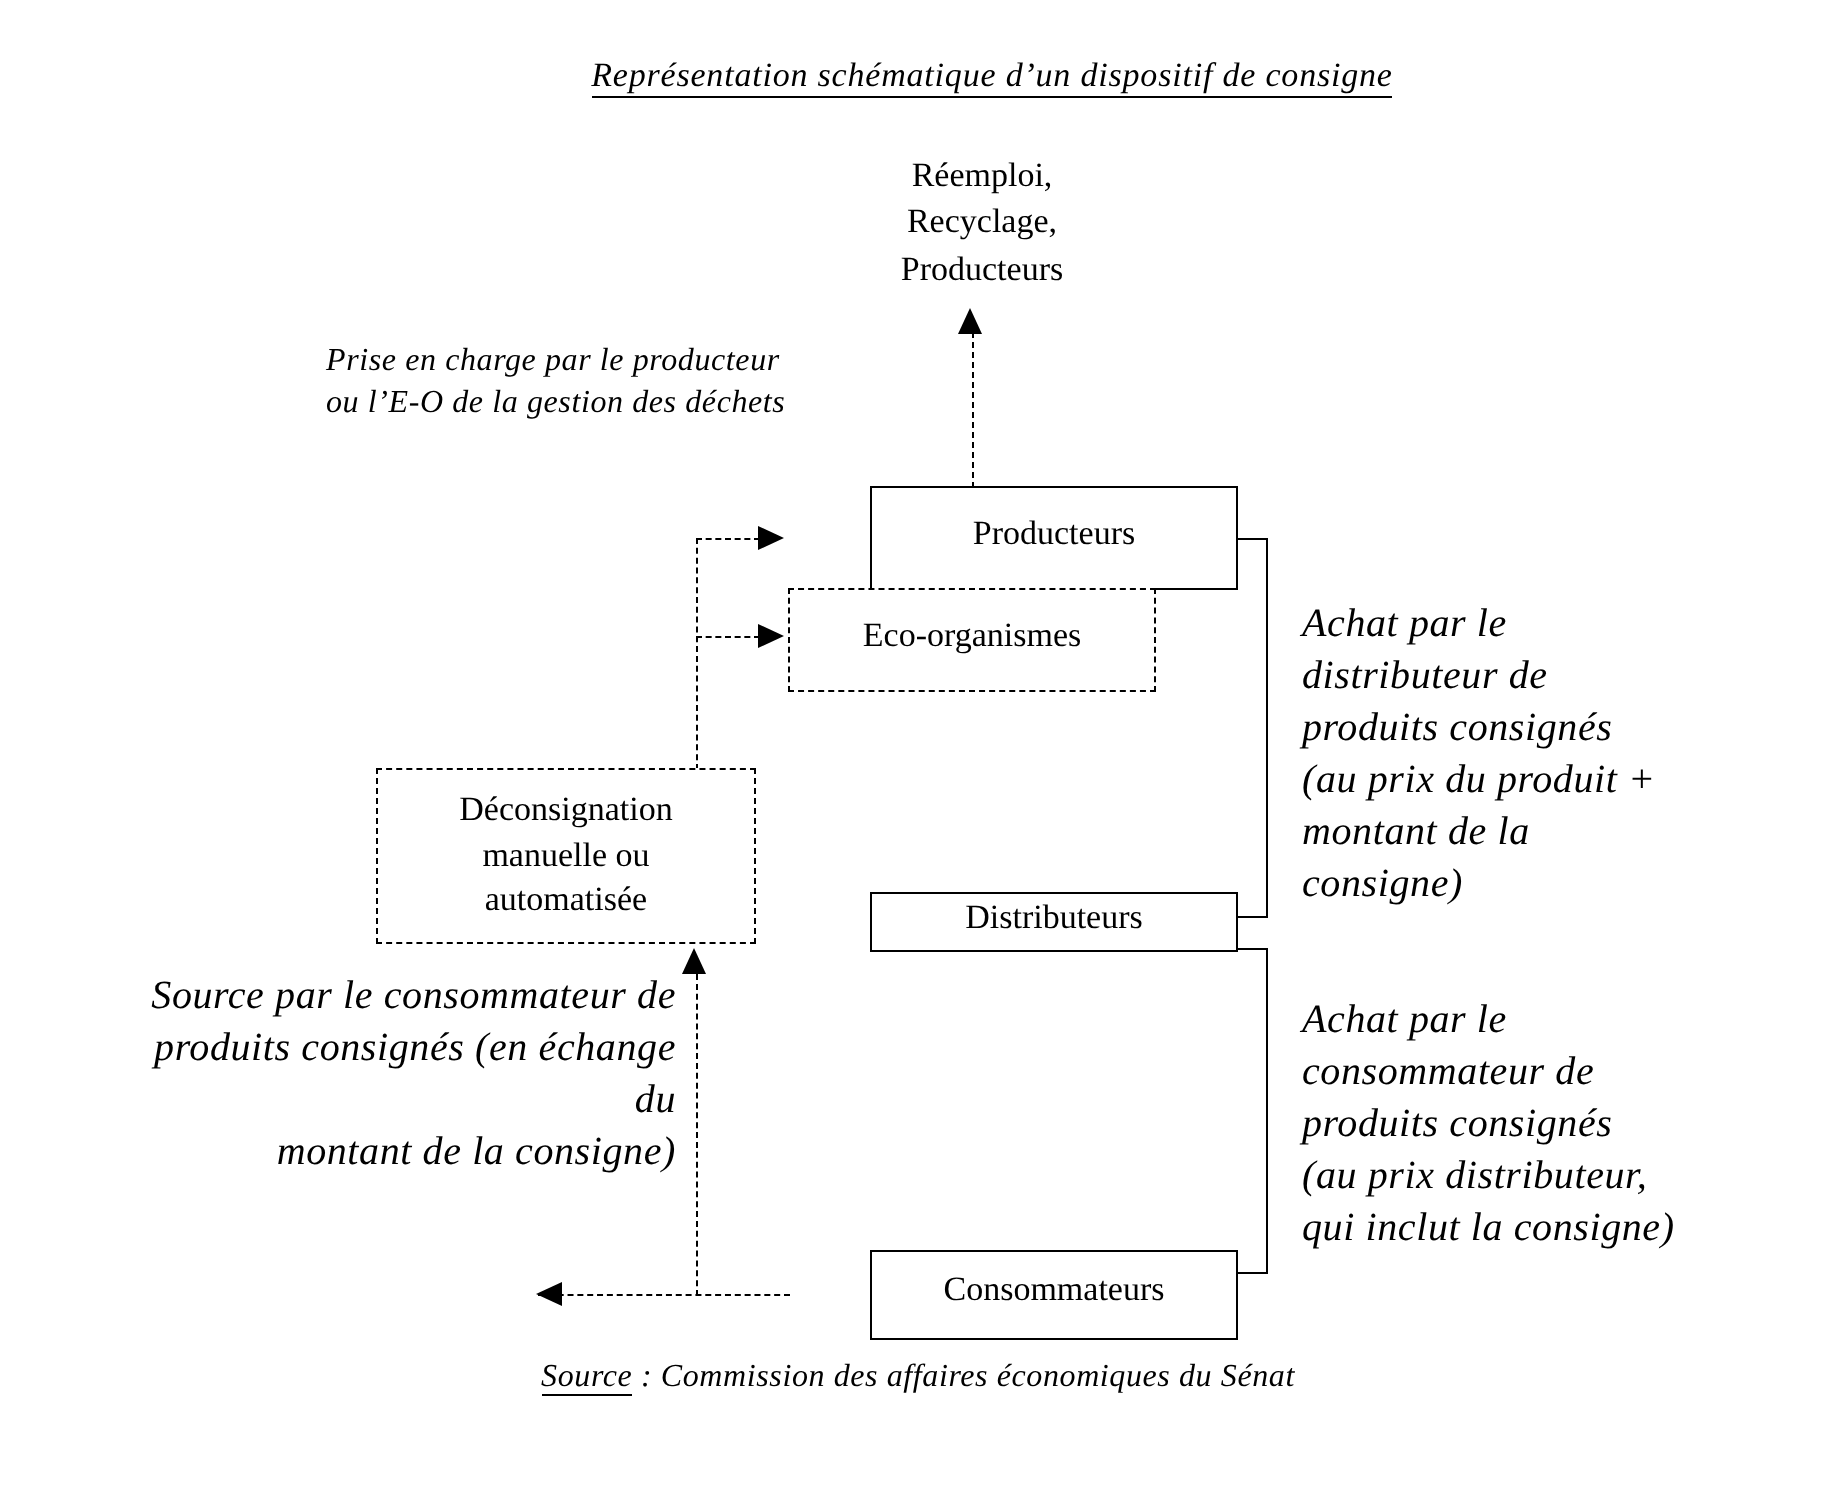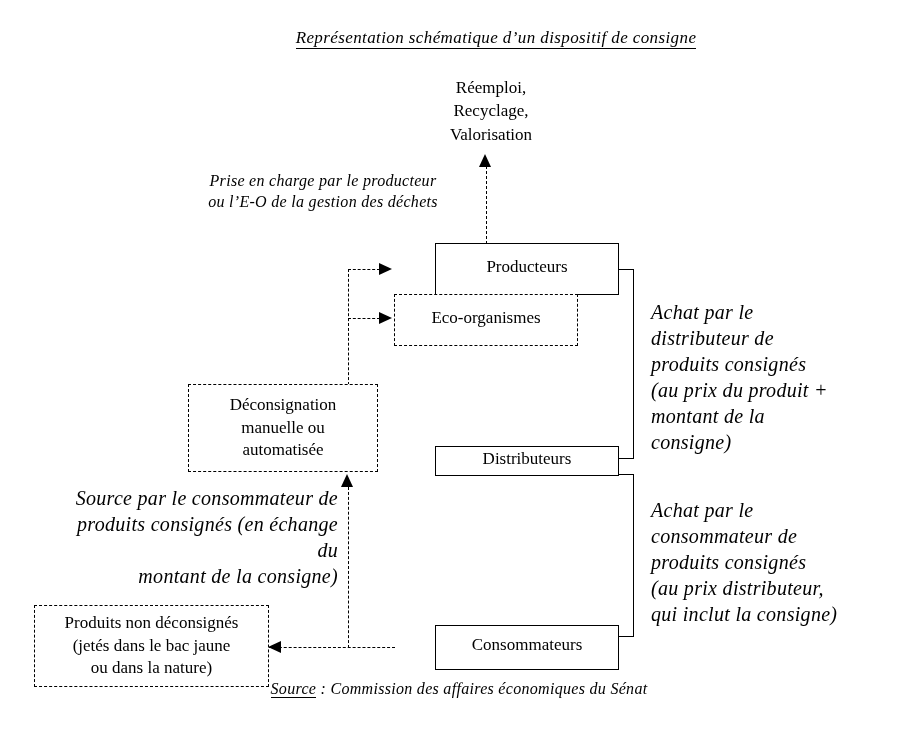--- a/index.html
+++ b/index.html
@@ -62,21 +62,21 @@
   #topOutcome {
     left: 383px; top: 76px;
     width: 216px;
     text-align: center;
     font-size: 17px;
     line-height: 1.37;
   }
   #noteProducer {
     left: 163px; top: 171px;
     width: 320px;
-    text-align: center;
+    text-align: left;
     font-size: 16px;
   }
   #noteDistributor {
     left: 651px; top: 299px;
     width: 230px;
     text-align: left;
   }
   #noteConsumer {
     left: 651px; top: 497px;
     width: 235px;
@@ -129,21 +129,21 @@
 </style>
 </head>
 <body>
 
 <div id="stage">
 
   <div class="abs title"><span>Représentation  schématique  d’un  dispositif  de  consigne</span></div>
 
   <div class="abs txt up" id="topOutcome">Réemploi,
 Recyclage,
-Valorisation</div>
+Producteurs</div>
 
   <div class="abs txt it" id="noteProducer">Prise  en  charge  par  le  producteur
 ou  l’E-O  de  la  gestion  des  déchets</div>
   <div class="abs txt it" id="noteDistributor">Achat  par  le
 distributeur  de
 produits  consignés
 (au prix du produit +
 montant  de  la
 consigne)</div>
   <div class="abs txt it" id="noteConsumer">Achat  par  le
@@ -179,19 +179,16 @@
   <div class="abs ln vd" style="left:348px; top:487px; height:161px;"></div>
   <div class="abs arrow ar-up" style="left:341px; top:474px;"></div>
 
   <div class="abs box solid" id="boxProducteurs"><span class="bl">Producteurs</span></div>
   <div class="abs box dashed" id="boxEcoOrg"><span class="bl">Eco-organismes</span></div>
   <div class="abs box dashed" id="boxDeconsign"><span>Déconsignation
 manuelle ou
 automatisée</span></div>
   <div class="abs box solid" id="boxDistributeurs"><span class="bl">Distributeurs</span></div>
   <div class="abs box solid" id="boxConsommateurs"><span class="bl">Consommateurs</span></div>
-  <div class="abs box dashed" id="boxProduitsNon"><span>Produits  non déconsignés
-(jetés  dans le bac jaune
-ou dans la nature)</span></div>
 
   <div class="abs source"><span class="u">Source</span><span> : Commission  des affaires  économiques  du Sénat</span></div>
 
 </div>
 
 </body></html>

